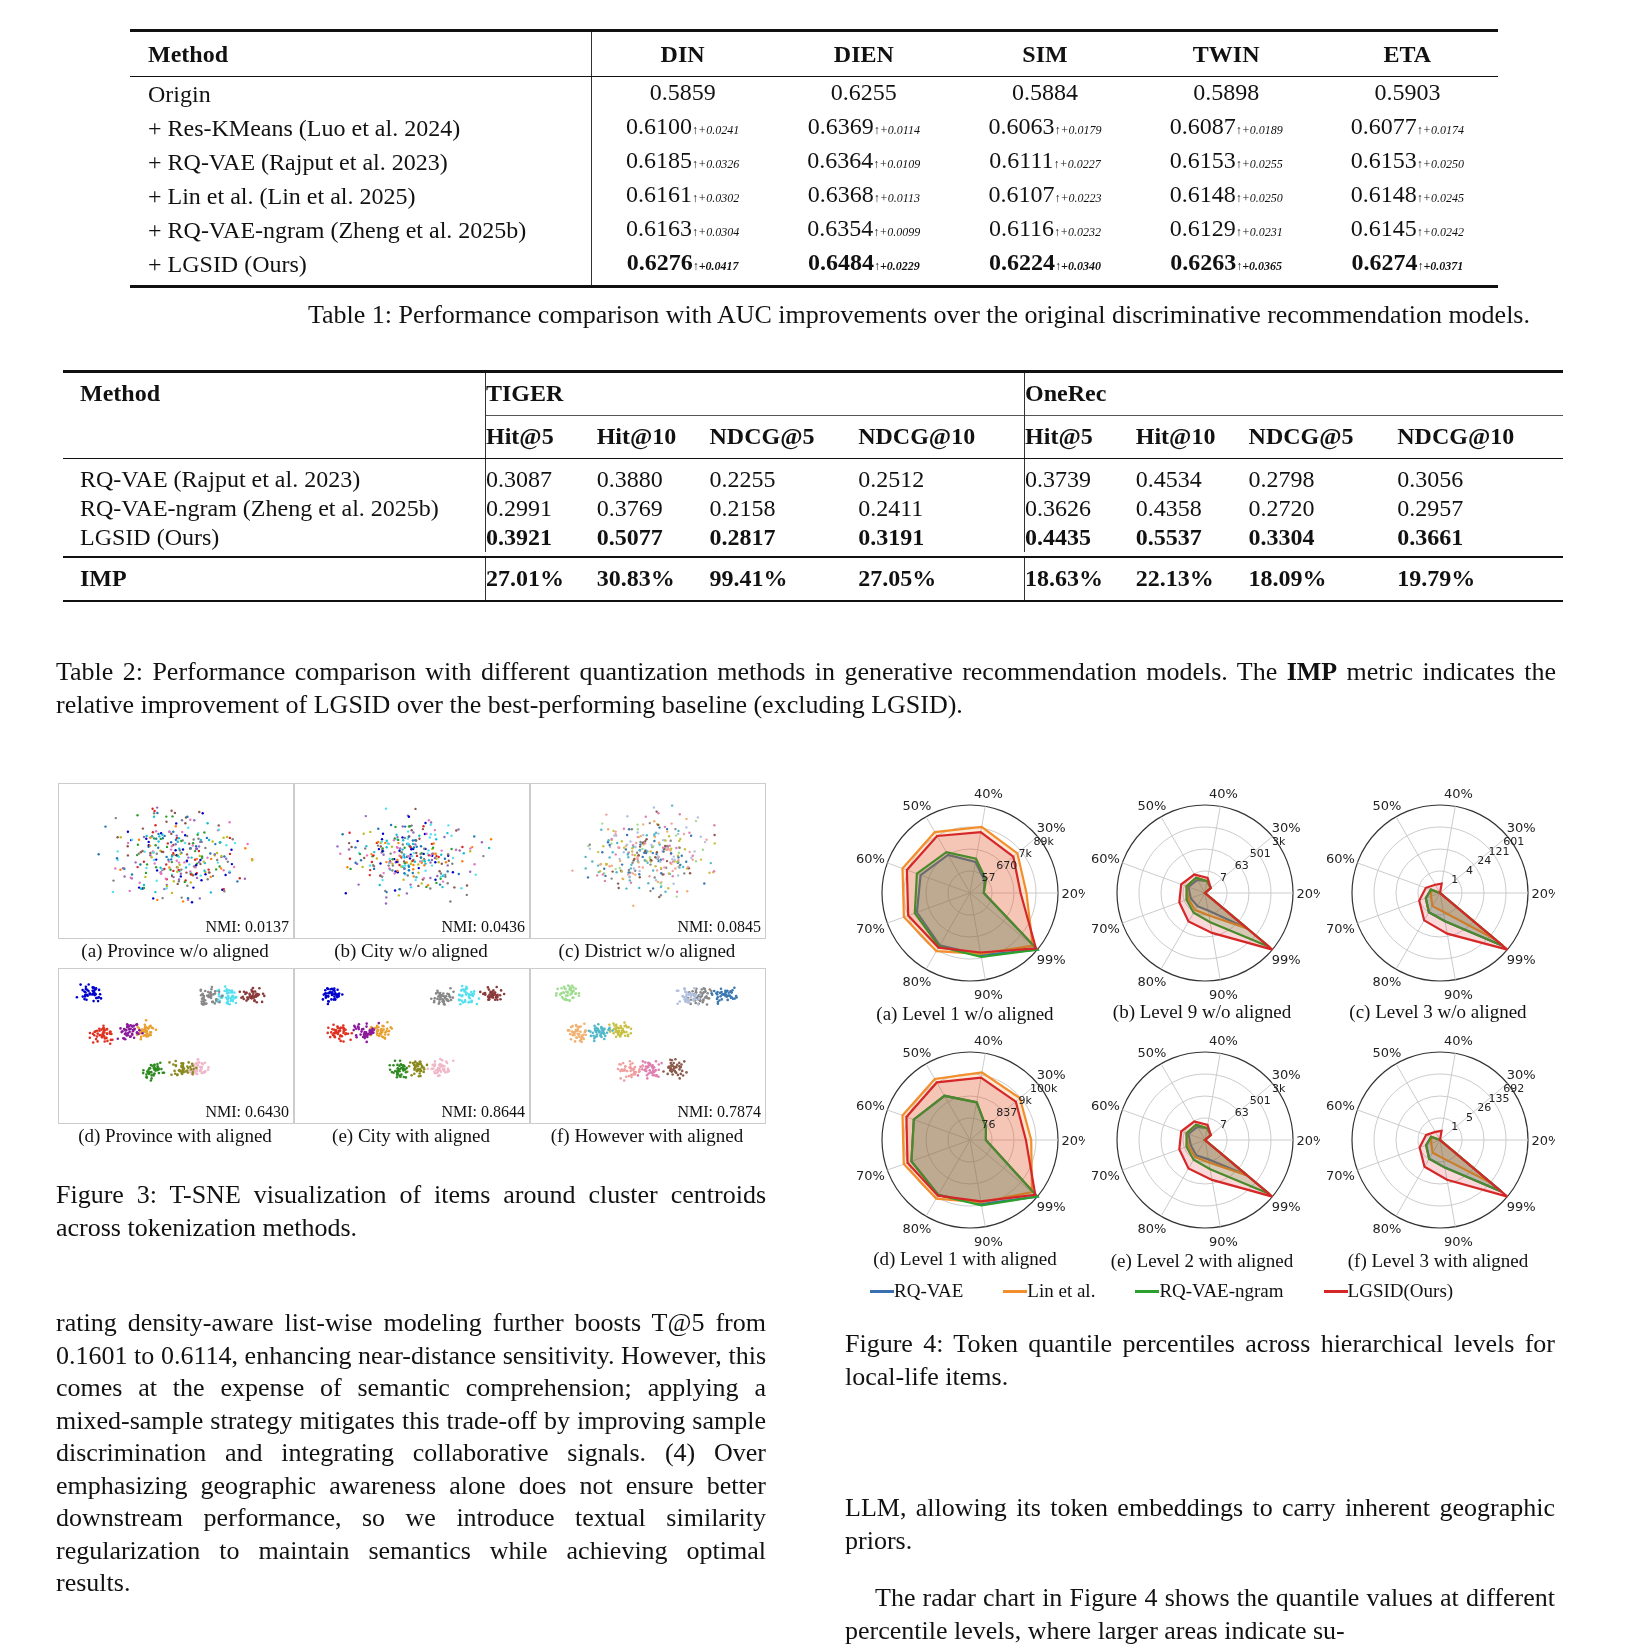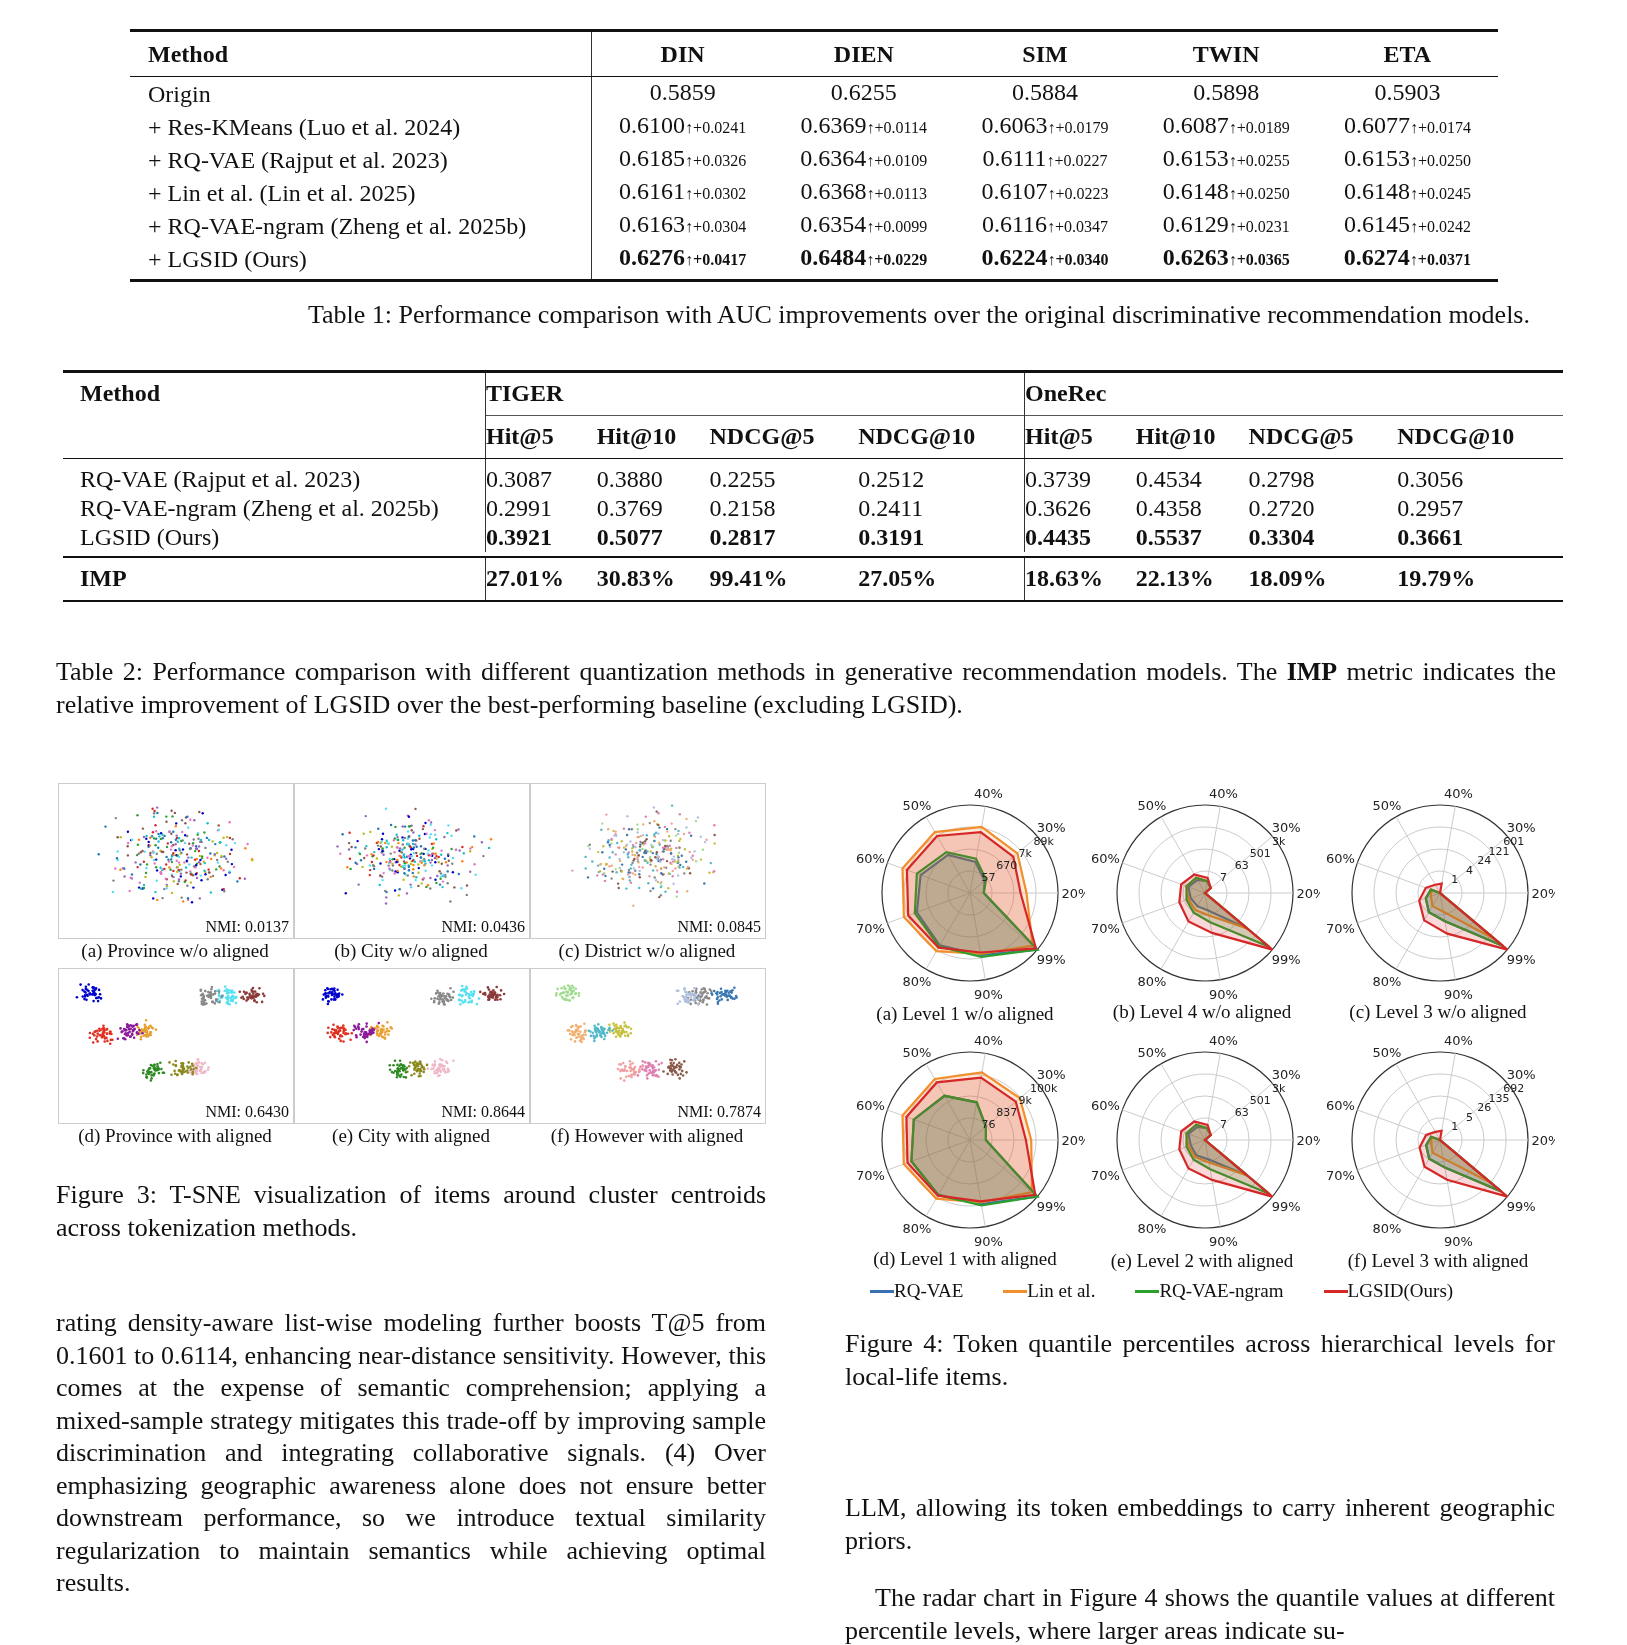--- a/index.html
+++ b/index.html
@@ -8,21 +8,21 @@
   .abs { position: absolute; }
   
   .t1 { left: 130px; top: 29px; width: 1368px; }
   .rule-thick { height: 2.5px; background: #111; }
   .rule-thin { height: 1.5px; background: #111; }
   .t1 table, .t2 table { border-collapse: collapse; width: 100%; }
   .t1 td, .t1 th { padding: 0; font-size: 24px; line-height: 30px; white-space: nowrap; }
   .t1 th { font-weight: bold; height: 44px; }
   .t1 .m { text-align: left; padding-left: 18px; width: 440px; border-right: 1.5px solid #333; }
   .t1 .c { text-align: center; width: 180px; }
-  .t1 .delta { font-size: 16px; }
+  .t1 .delta { font-size: 12px; font-style: italic; }
   .bold { font-weight: bold; }
   .t1 tbody tr:first-child td { padding-top: 6px; }
   .t1 tbody tr:last-child td { padding-bottom: 4px; }
   .caption { font-size: 26px; line-height: 33px; }
   
   .t2 { left: 63px; top: 370px; width: 1500px; }
   .t2 td, .t2 th { padding: 0; font-size: 24px; line-height: 29px; white-space: nowrap; text-align: left; }
   .t2 .m { text-align: left; padding-left: 17px; width: 405px; }
   .t2 .vb { border-right: 1.5px solid #333; }
   .t2 .grp { font-weight: bold; height: 42px; }
@@ -92,21 +92,21 @@
           <td class="c"><span>0.6161</span><span class="delta">↑+0.0302</span></td>
           <td class="c"><span>0.6368</span><span class="delta">↑+0.0113</span></td>
           <td class="c"><span>0.6107</span><span class="delta">↑+0.0223</span></td>
           <td class="c"><span>0.6148</span><span class="delta">↑+0.0250</span></td>
           <td class="c"><span>0.6148</span><span class="delta">↑+0.0245</span></td>
         </tr>
         <tr>
           <td class="m">+ RQ-VAE-ngram (Zheng et al. 2025b)</td>
           <td class="c"><span>0.6163</span><span class="delta">↑+0.0304</span></td>
           <td class="c"><span>0.6354</span><span class="delta">↑+0.0099</span></td>
-          <td class="c"><span>0.6116</span><span class="delta">↑+0.0347</span></td>
+          <td class="c"><span>0.6116</span><span class="delta">↑+0.0232</span></td>
           <td class="c"><span>0.6129</span><span class="delta">↑+0.0231</span></td>
           <td class="c"><span>0.6145</span><span class="delta">↑+0.0242</span></td>
         </tr>
         <tr>
           <td class="m">+ LGSID (Ours)</td>
           <td class="c bold"><span>0.6276</span><span class="delta">↑+0.0417</span></td>
           <td class="c bold"><span>0.6484</span><span class="delta">↑+0.0229</span></td>
           <td class="c bold"><span>0.6224</span><span class="delta">↑+0.0340</span></td>
           <td class="c bold"><span>0.6263</span><span class="delta">↑+0.0365</span></td>
           <td class="c bold"><span>0.6274</span><span class="delta">↑+0.0371</span></td>
@@ -2592,21 +2592,21 @@
         <text x="196.2" y="188.6" font-size="13" text-anchor="middle">99%</text>
         <polygon points="115.0,118.0 120.8,113.1 117.1,106.1 107.4,104.8 98.4,111.9 100.7,123.2 107.4,131.2 118.1,135.4 157.2,153.4" fill="#3a6fb0" fill-opacity="0.2" stroke="#3a6fb0" stroke-width="2.2"></polygon>
         <polygon points="115.0,118.0 120.8,113.1 117.1,106.1 106.2,102.7 96.5,111.3 98.4,124.1 105.2,135.1 119.0,140.5 157.2,153.4" fill="#f28e2b" fill-opacity="0.2" stroke="#f28e2b" stroke-width="2.2"></polygon>
         <polygon points="115.0,118.0 120.8,113.1 117.1,106.1 106.2,102.7 96.5,111.3 96.5,124.7 103.6,137.8 120.2,147.3 179.0,171.7" fill="#2ca02c" fill-opacity="0.2" stroke="#2ca02c" stroke-width="2.2"></polygon>
         <polygon points="115.0,118.0 120.8,113.1 117.6,103.0 104.3,99.5 91.2,109.3 89.3,127.3 98.5,146.5 122.0,157.9 182.4,174.6" fill="#d62728" fill-opacity="0.18" stroke="#d62728" stroke-width="2.2"></polygon>
         <text x="133.4" y="106.0" font-size="11" text-anchor="middle">7</text>
         <text x="151.8" y="94.0" font-size="11" text-anchor="middle">63</text>
         <text x="170.3" y="81.9" font-size="11" text-anchor="middle">501</text>
         <text x="188.7" y="69.9" font-size="11" text-anchor="middle">3k</text>
       </svg></div>
-    <div class="subcap" style="left:1082px;top:1001px;width:240px">(b) Level 4 w/o aligned</div>
+    <div class="subcap" style="left:1082px;top:1001px;width:240px">(b) Level 9 w/o aligned</div>
     <div class="radar" style="left:1325px;top:775px"><svg width="230" height="225" viewBox="0 0 230 225">
         <circle cx="115" cy="118" r="22" fill="none" stroke="#ccc" stroke-width="1"></circle>
         <circle cx="115" cy="118" r="44" fill="none" stroke="#ccc" stroke-width="1"></circle>
         <circle cx="115" cy="118" r="66" fill="none" stroke="#ccc" stroke-width="1"></circle>
         <circle cx="115" cy="118" r="88" fill="none" stroke="#333" stroke-width="1.2"></circle>
         <line x1="115" y1="118" x2="203" y2="118" stroke="#ccc" stroke-width="1"></line>
         <text x="221.0" y="123.0" font-size="13" text-anchor="middle">20%</text>
         <line x1="115" y1="118" x2="182.41191099447008" y2="61.43469034758455" stroke="#ccc" stroke-width="1"></line>
         <text x="196.2" y="57.4" font-size="13" text-anchor="middle">30%</text>
         <line x1="115" y1="118" x2="130.28103963468988" y2="31.33691773492569" stroke="#ccc" stroke-width="1"></line>

